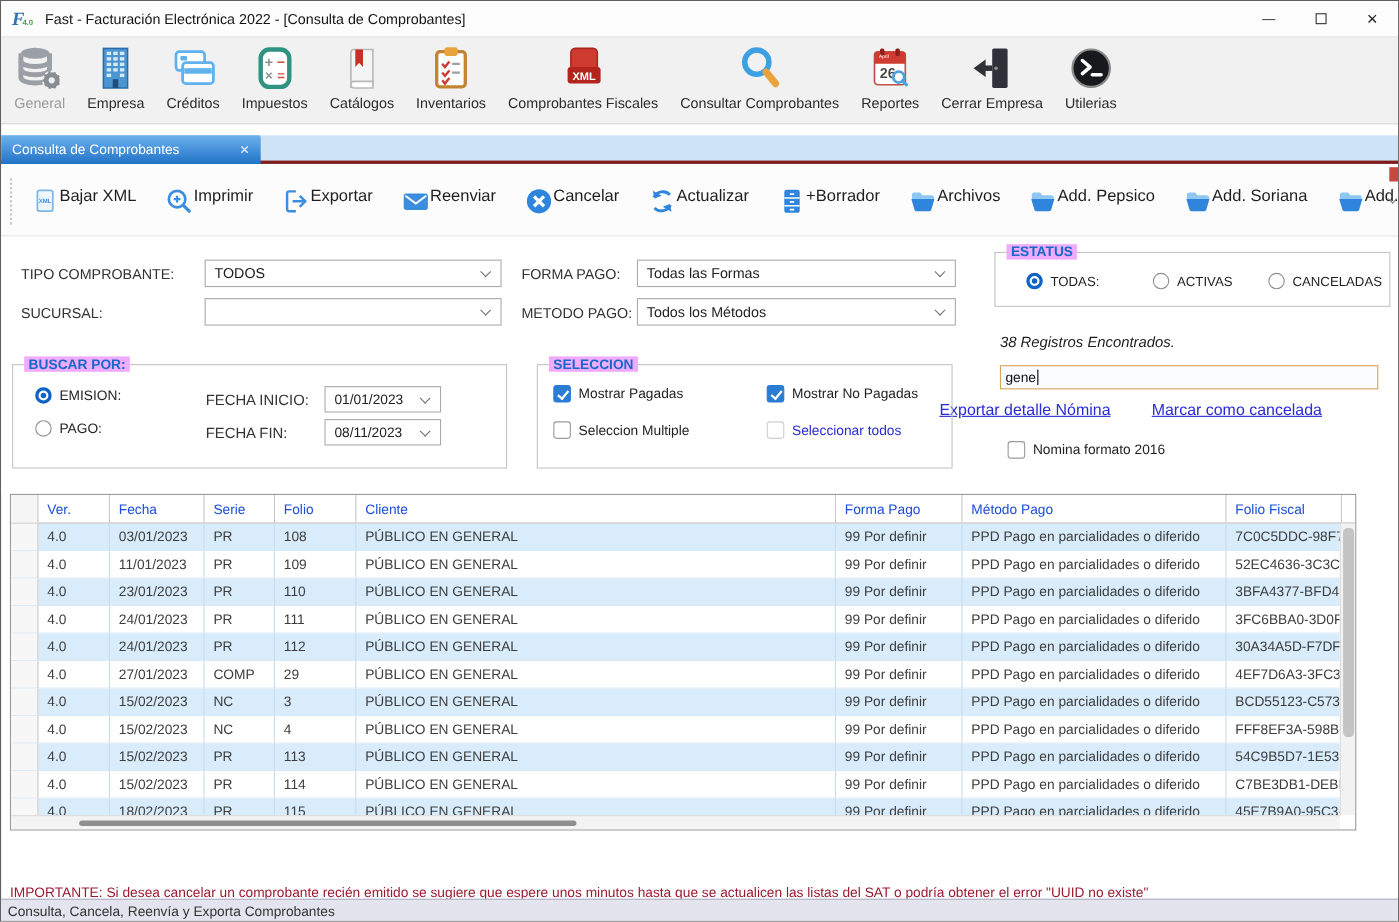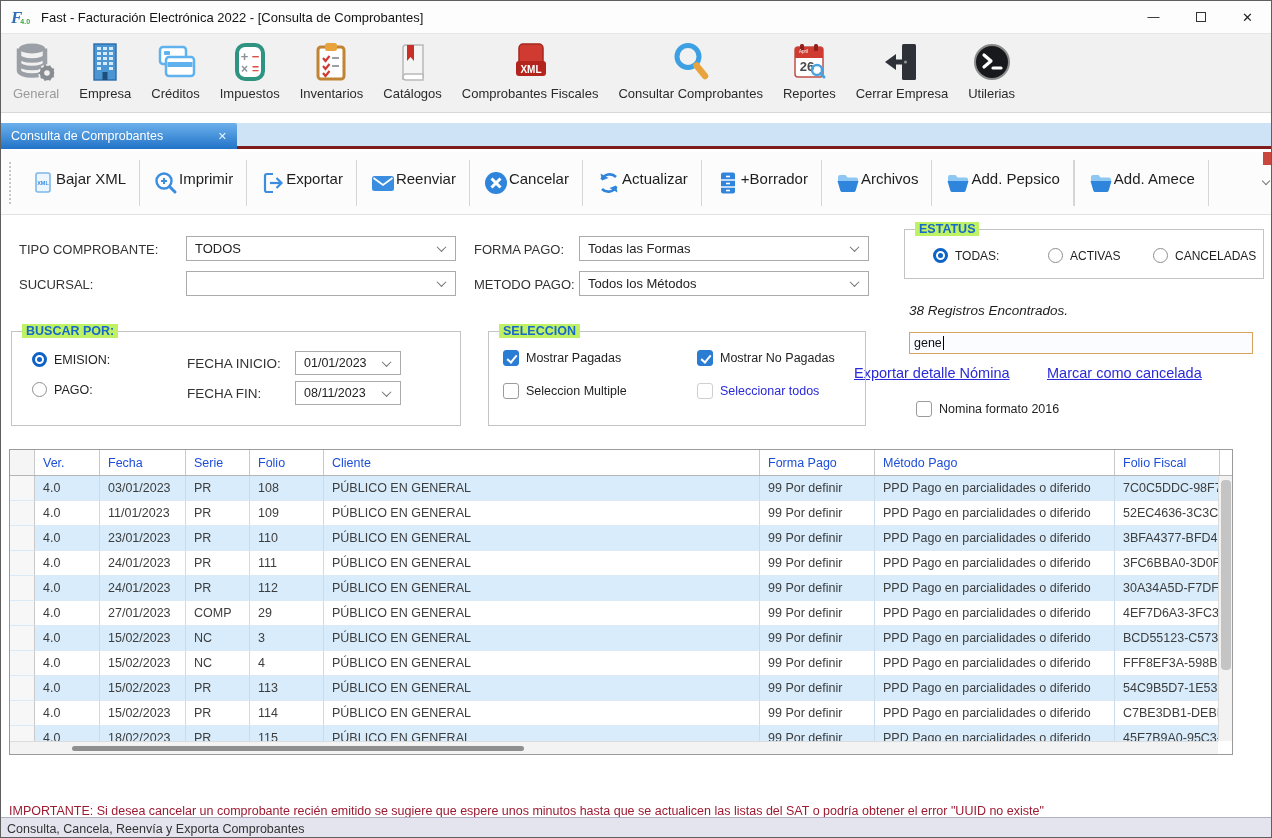--- a/index.html
+++ b/index.html
@@ -41,21 +41,21 @@
   .at-sep { width:1px; height:46px; background:#d6d6d6; }
   .overflow-frag { position:absolute; right:0; top:0; width:8px; height:13px; background:#c8473f; }
   .overflow-chev { position:absolute; right:2px; top:26px; width:6px; height:6px; border-right:1.5px solid #777; border-bottom:1.5px solid #777; transform:rotate(45deg); }
 
   
   .filter-panel { position:absolute; left:0; top:214px; width:100%; height:234px; background:#fff; }
   .fp-label { position:absolute; font-size:13px; color:#333; white-space:nowrap; }
   .dd { position:absolute; height:25px; border:1px solid #ababab; background:#fff; display:flex; align-items:center; padding-left:8px; font-size:13px; color:#222; }
   .dd .chev { margin-left:auto; margin-right:10px; width:7px; height:7px; border-right:1.7px solid #707070; border-bottom:1.7px solid #707070; transform:rotate(45deg) translate(-1px,-1px); }
   .fs { position:absolute; border:1px solid #c4c4c4; }
-  .fs-legend { position:absolute; top:-8px; left:10px; background:#bef264; padding:0 4px; color:#1668c9; font-weight:bold; font-size:12.5px; white-space:nowrap; }
+  .fs-legend { position:absolute; top:-8px; left:10px; background:#f0abfc; padding:0 4px; color:#1668c9; font-weight:bold; font-size:12.5px; white-space:nowrap; }
   .radio { width:15px; height:15px; border-radius:50%; background:#fff; border:1.6px solid #8f8f8f; position:relative; flex:none; }
   .radio.sel { border:3.8px solid #0f62c6; }
   .radio.sel::after { content:""; position:absolute; left:50%; top:50%; width:5px; height:5px; margin:-2.5px 0 0 -2.5px; border-radius:50%; background:#0f62c6; }
   .opt { position:absolute; display:flex; align-items:center; gap:7px; font-size:12px; color:#1f1f1f; white-space:nowrap; }
   .cb { width:16px; height:16px; border-radius:3px; position:relative; flex:none; background:#fff; border:1.6px solid #9b9b9b; }
   .cb.checked { background:#2b7cd3; border-color:#2b7cd3; }
   .cb.checked::after { content:""; position:absolute; left:5px; top:1.5px; width:4px; height:8px; border:solid #fff; border-width:0 2px 2px 0; transform:rotate(40deg); }
   .cb.dim { border-color:#cfcfcf; }
   .opt .em { color:#2a2ad8; }
   .results { position:absolute; left:908px; top:88px; font-style:italic; font-size:13.5px; color:#1d1d1d; }
@@ -160,40 +160,40 @@
             <text x="27.5" y="21" font-size="13" font-weight="bold" fill="#d94f43" text-anchor="middle">−</text>
             <text x="16.5" y="33" font-size="12" font-weight="bold" fill="#8c9196" text-anchor="middle">×</text>
             <text x="27.5" y="33" font-size="12" font-weight="bold" fill="#d94f43" text-anchor="middle">=</text>
           </svg>
         </span>
         <span class="mt-label">Impuestos</span>
       </div>
       <div class="mt-item">
         <span class="mt-icon">
           <svg width="44" height="44" viewBox="0 0 44 44">
+            <path d="M12 8c0-1.7 1.3-3 3-3h17v32H15c-1.7 0-3 1.3-3 3z" fill="#f4f4f4" stroke="#b9b9b9" stroke-width="1.5"></path>
+            <path d="M12 37c0-1.7 1.3-3 3-3h17v6H15c-1.7 0-3-1.3-3-3z" fill="#fff" stroke="#b9b9b9" stroke-width="1.5"></path>
+            <path d="M16 5h7v16l-3.5-4-3.5 4z" fill="#c92f26"></path>
+          </svg>
+        </span>
+        <span class="mt-label">Catálogos</span>
+      </div>
+      <div class="mt-item">
+        <span class="mt-icon">
+          <svg width="44" height="44" viewBox="0 0 44 44">
             <rect x="9" y="7" width="26" height="32" rx="3" fill="#fff" stroke="#c08433" stroke-width="3"></rect>
             <rect x="16" y="3" width="12" height="8" rx="2.5" fill="#e8a33d"></rect>
             <path d="M14 18l2.5 3 4-5" stroke="#cf3b30" stroke-width="2.2" fill="none"></path>
             <line x1="23" y1="18" x2="30" y2="18" stroke="#9aa0a6" stroke-width="2"></line>
             <path d="M14 26l2.5 3 4-5" stroke="#cf3b30" stroke-width="2.2" fill="none"></path>
             <line x1="23" y1="26" x2="30" y2="26" stroke="#9aa0a6" stroke-width="2"></line>
             <path d="M14 33l2.5 3 4-5" stroke="#cf3b30" stroke-width="2.2" fill="none"></path>
           </svg>
         </span>
         <span class="mt-label">Inventarios</span>
-      </div>
-      <div class="mt-item">
-        <span class="mt-icon">
-          <svg width="44" height="44" viewBox="0 0 44 44">
-            <path d="M12 8c0-1.7 1.3-3 3-3h17v32H15c-1.7 0-3 1.3-3 3z" fill="#f4f4f4" stroke="#b9b9b9" stroke-width="1.5"></path>
-            <path d="M12 37c0-1.7 1.3-3 3-3h17v6H15c-1.7 0-3-1.3-3-3z" fill="#fff" stroke="#b9b9b9" stroke-width="1.5"></path>
-            <path d="M16 5h7v16l-3.5-4-3.5 4z" fill="#c92f26"></path>
-          </svg>
-        </span>
-        <span class="mt-label">Catálogos</span>
       </div>
       <div class="mt-item">
         <span class="mt-icon">
           <svg width="44" height="44" viewBox="0 0 44 44">
             <rect x="11" y="4" width="24" height="24" rx="4" fill="#cf3b30" stroke="#a8271e" stroke-width="1.5"></rect>
             <rect x="8" y="21" width="30" height="15" rx="3" fill="#b3241d"></rect>
             <text x="23" y="32.5" font-size="10" font-weight="bold" fill="#fff" text-anchor="middle">XML</text>
           </svg>
         </span>
         <span class="mt-label">Comprobantes Fiscales</span>
@@ -347,20 +347,29 @@
       <div class="at-item">
         <span class="at-icon">
           <svg width="26" height="26" viewBox="0 0 26 26">
             <path d="M3 7c0-1.1.9-2 2-2h5.5l2 2.5H21c1.1 0 2 .9 2 2V11H3z" fill="#8ec7f2"></path>
             <path d="M2.5 11h21l-2.8 9.5c-.2.9-1 1.5-1.9 1.5H7.2c-.9 0-1.7-.6-1.9-1.5z" fill="#2f85dc"></path>
           </svg>
         </span>
         <span class="at-label">Add. Pepsico</span>
       </div>
       <span class="at-sep"></span>
+      <div class="at-item">
+        <span class="at-icon">
+          <svg width="26" height="26" viewBox="0 0 26 26">
+            <path d="M3 7c0-1.1.9-2 2-2h5.5l2 2.5H21c1.1 0 2 .9 2 2V11H3z" fill="#8ec7f2"></path>
+            <path d="M2.5 11h21l-2.8 9.5c-.2.9-1 1.5-1.9 1.5H7.2c-.9 0-1.7-.6-1.9-1.5z" fill="#2f85dc"></path>
+          </svg>
+        </span>
+        <span class="at-label">Add. Soriana</span>
+      </div>
       <span class="at-sep"></span>
       <div class="at-item">
         <span class="at-icon">
           <svg width="26" height="26" viewBox="0 0 26 26">
             <path d="M3 7c0-1.1.9-2 2-2h5.5l2 2.5H21c1.1 0 2 .9 2 2V11H3z" fill="#8ec7f2"></path>
             <path d="M2.5 11h21l-2.8 9.5c-.2.9-1 1.5-1.9 1.5H7.2c-.9 0-1.7-.6-1.9-1.5z" fill="#2f85dc"></path>
           </svg>
         </span>
         <span class="at-label">Add. Amece</span>
       </div>

